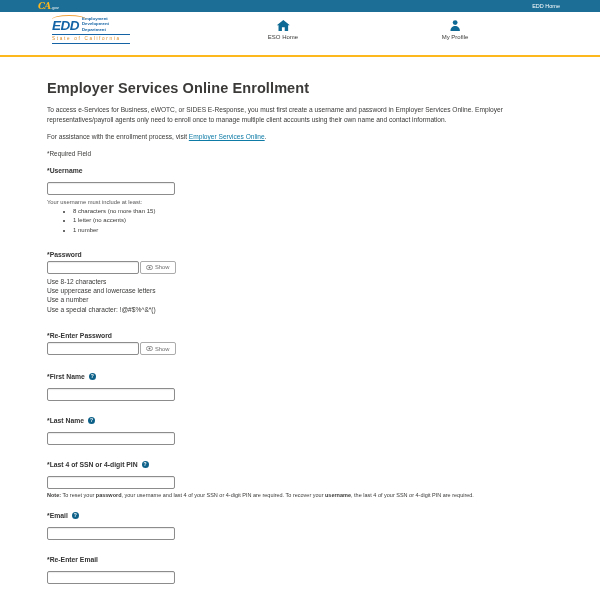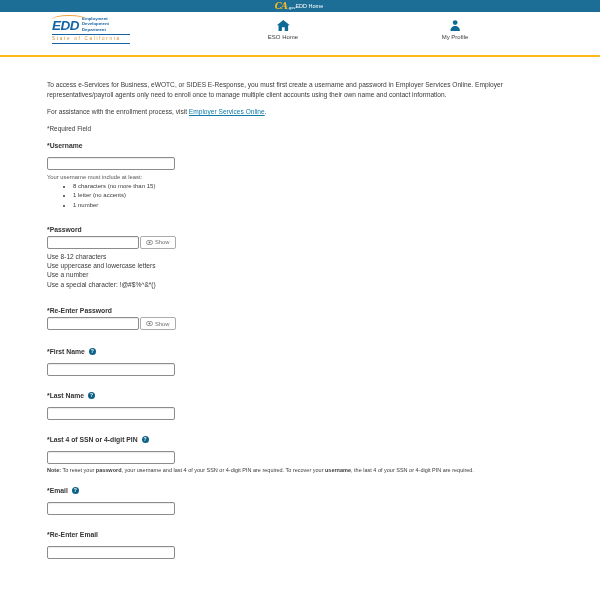--- a/index.html
+++ b/index.html
@@ -5,21 +5,21 @@
   * { margin:0; padding:0; box-sizing:border-box; }
   html,body { background:#e9e9e9; }
   .screen {
     position:relative; width:600px; height:600px; overflow:hidden;
     background:#ffffff; font-family:"Liberation Sans", sans-serif; color:#3b3a39;
     margin:0 auto;
   }
   
   .utility-bar {
     height:12px; background:#1c6e96; display:flex; align-items:center;
-    justify-content:center; padding:0 40px 0 38px;
+    justify-content:space-between; padding:0 40px 0 38px;
   }
   .ca-logo { display:flex; align-items:baseline; line-height:1; }
   .ca-logo .ca {
     font-family:"DejaVu Serif", serif; font-style:italic; font-weight:bold;
     font-size:9px; color:#fdb81e; letter-spacing:-1px;
   }
   .ca-logo .gov { font-size:4px; color:#ffffff; margin-left:1px; }
   .utility-link { font-size:5.5px; color:#ffffff; text-decoration:none; }
   
   .site-header {
@@ -125,20 +125,21 @@
       <svg width="11" height="11" viewBox="0 0 11 11">
         <circle cx="5.5" cy="2.6" r="2.4" fill="#0e6a94"></circle>
         <path d="M0.8 11 C0.8 7.6 3 6 5.5 6 C8 6 10.2 7.6 10.2 11 Z" fill="#0e6a94"></path>
       </svg>
       <span class="nav-label">My Profile</span>
     </a>
   </div>
 
   <div class="main">
 
+    <h1 class="page-title">Employer Services Online Enrollment</h1>
 
     <p class="intro">To access e-Services for Business, eWOTC, or SIDES E-Response, you must first create a username and password in Employer Services Online. Employer representatives/payroll agents only need to enroll once to manage multiple client accounts using their own name and contact information.</p>
 
     <p class="assistance"><span>For assistance with the enrollment process, visit </span><a>Employer Services Online</a><span>.</span></p>
 
     <p class="required-note">*Required Field</p>
 
     <div class="group mb18">
       <div class="field-label">*Username</div>
       <input type="text" class="text-input" style="">

